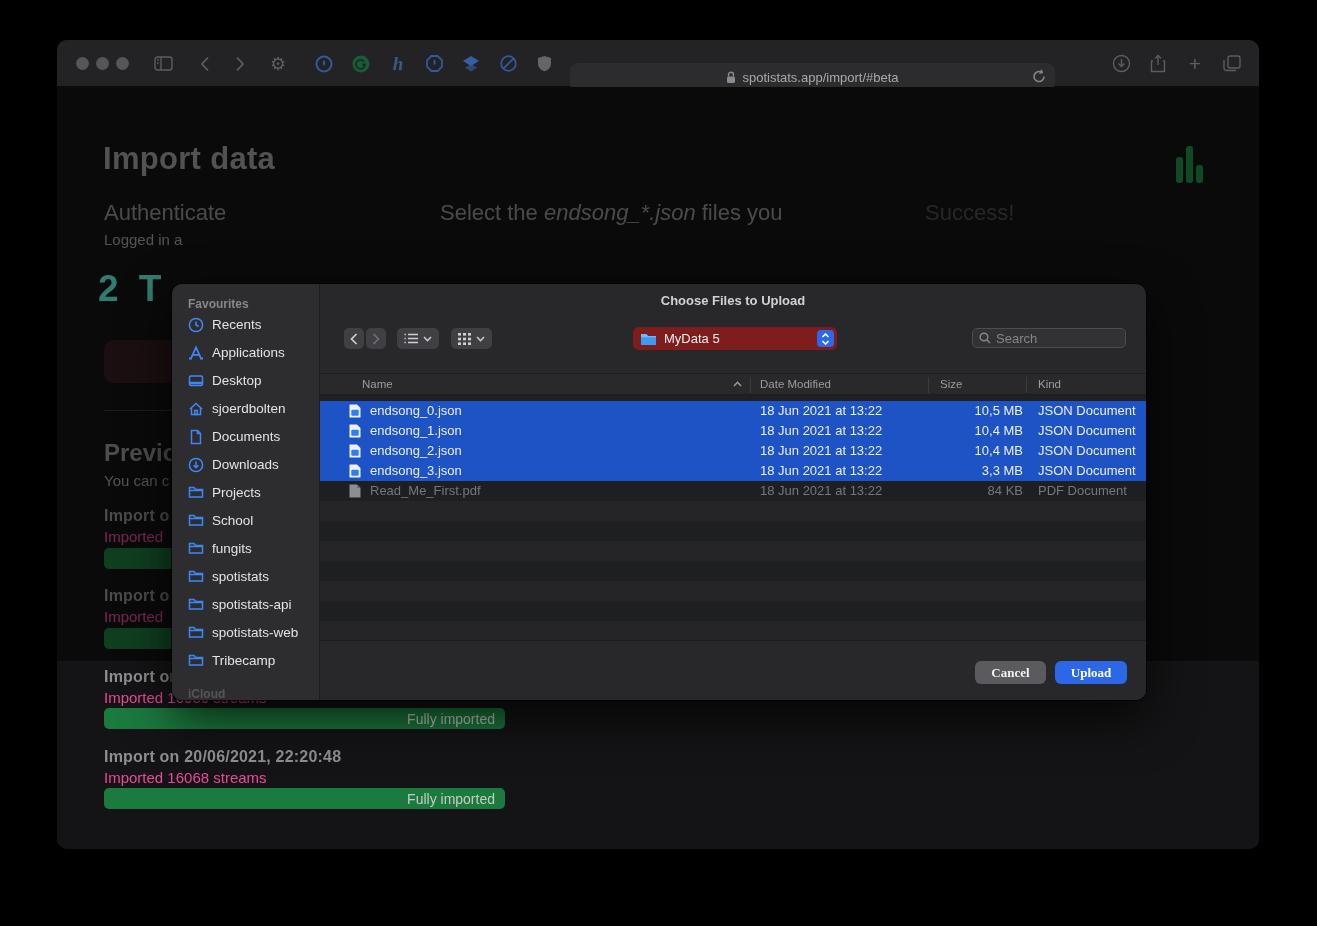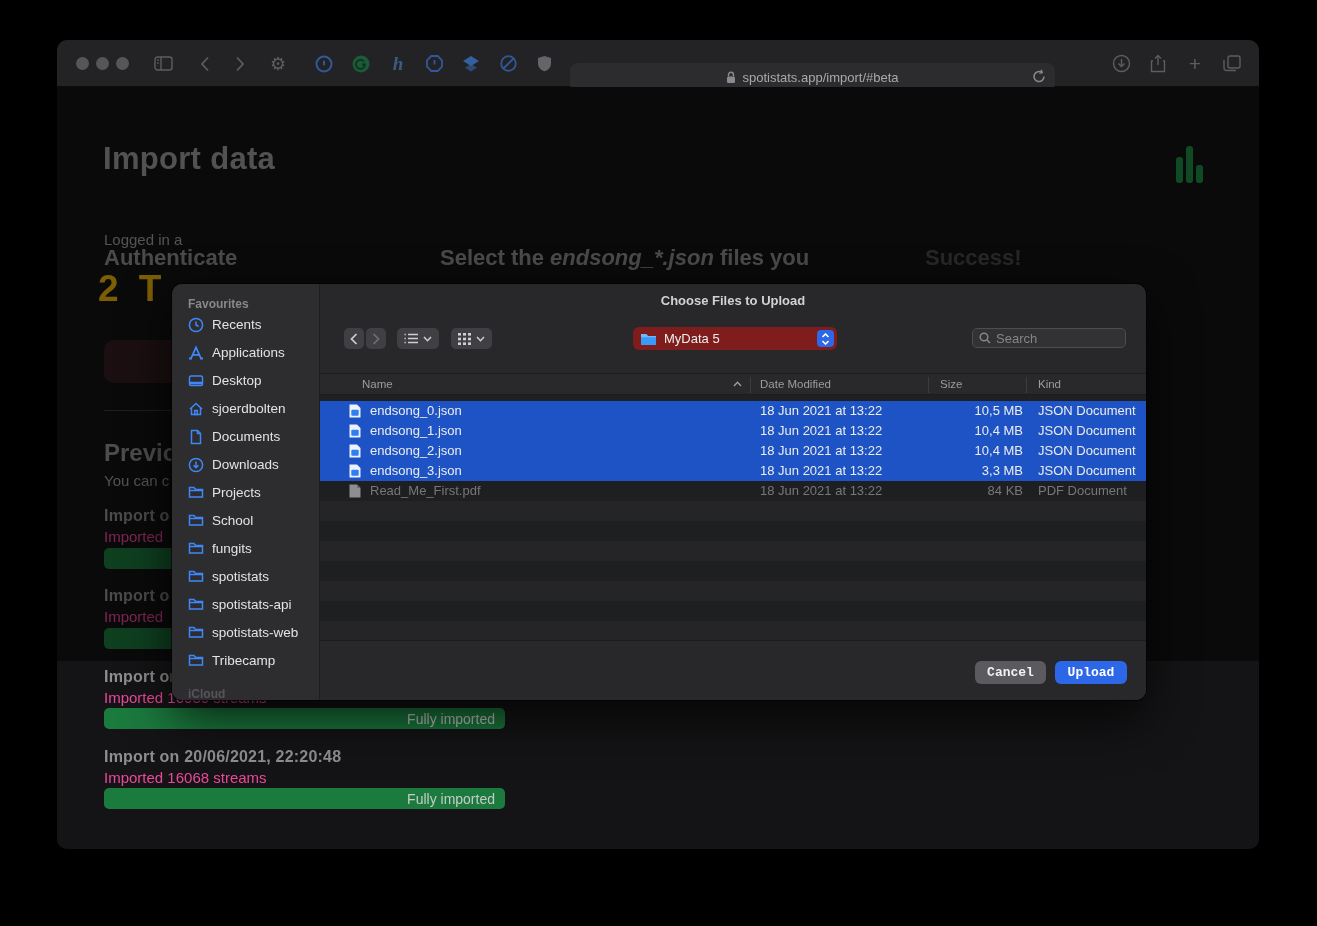--- a/index.html
+++ b/index.html
@@ -20,24 +20,24 @@
   .tbtn svg { display:block; }
   .urlbar { position:absolute; left:513px; top:9px; width:485px; height:29px;
     background:#2c2c2f; border-radius:8px; display:flex; align-items:center;
     justify-content:center; color:#a9a9ac; font-size:13px; gap:6px;margin-top:14px; }
   .urlbar .reload { position:absolute; right:9px; top:6px; color:#87878b; }
 
   
   .page { position:absolute; left:0; top:47px; width:1202px; height:762px; background:#141416; }
   .pg-title { position:absolute; left:46px; top:54px; font-size:31px; font-weight:800;
     color:#9b9b9b; letter-spacing:.3px; }
-  .step-h { position:absolute; font-size:22px; font-weight:700; color:#8d8d8d;margin-top:45px; }
+  .step-h { position:absolute; font-size:22px; font-weight:400; color:#8d8d8d; }
   .logged { position:absolute; left:47px; top:144px; font-size:15px; color:#9d9d9d; }
   .stat-frag { position:absolute; left:41px; top:181px; font-size:37px; font-weight:800;
-    color:#eab308; letter-spacing:5px; }
+    color:#5eead4; letter-spacing:5px; }
   .logout-btn { position:absolute; left:47px; top:253px; width:120px; height:43px;
     border-radius:10px; background:#331d21; border:none; }
   .h-div { position:absolute; left:47px; top:323px; width:160px; height:1px; background:#3a3a3c; }
   .prev-h { position:absolute; left:47px; top:352px; font-size:24px; font-weight:800; color:#929292; }
   .prev-sub { position:absolute; left:47px; top:385px; font-size:15px; color:#9d9d9d; }
   .imp-title { position:absolute; left:47px; font-size:16px; font-weight:800; color:#8f8f8f; letter-spacing:.2px; }
   .imp-sub { position:absolute; left:47px; font-size:15px; color:#ec4899; }
   .imp-bar { position:absolute; left:47px; width:401px; height:21px; border-radius:5px;
     background:#1b7a3e; color:#c7cbc7; font-size:14px; display:flex; align-items:center;
     justify-content:flex-end; padding-right:10px; }
@@ -93,21 +93,21 @@
   .frow .fic { position:absolute; left:29px; top:3px; }
   .frow .fn { position:absolute; left:50px; top:2px; }
   .frow .fd { position:absolute; left:440px; top:2px; }
   .frow .fs { position:absolute; left:603px; top:2px; width:100px; text-align:right; }
   .frow .fk { position:absolute; left:718px; top:2px; }
   .stripe { position:absolute; left:0; width:826px; height:20px; }
   .stripe.lt { background:#252528; } .stripe.dk { background:#1e1f21; }
   .dlg-foot { position:absolute; left:0; top:356px; width:826px; height:60px;
     background:#28282b; border-top:1px solid #1c1c1e; }
   .btn { position:absolute; top:20px; height:23px; border:none; border-radius:6px;
-    font-size:13px; font-weight:600; font-family:Liberation Mono, monospace; color:#f2f2f4; }
+    font-size:13px; font-weight:600; font-family:Liberation Serif, serif; color:#f2f2f4; }
   .btn.cancel { left:655px; width:71px; background:#5b5b5f; }
   .btn.upload { left:735px; width:72px; background:#2c67e8; color:#fff; }
 </style>
 </head>
 <body>
 
 <div class="window">
 
   <div class="toolbar">
     <span class="tl" style="left:19px"></span>

